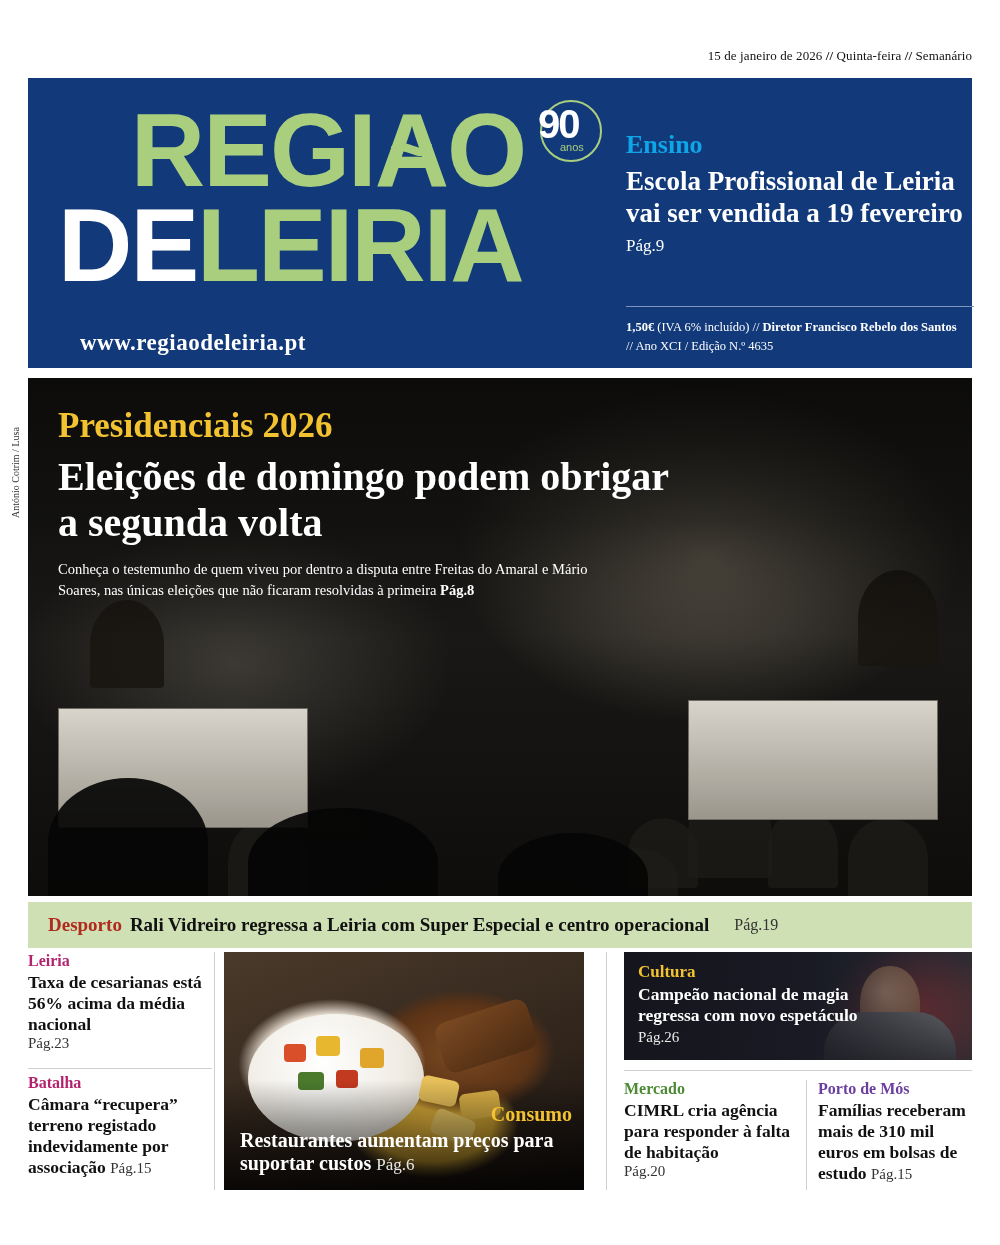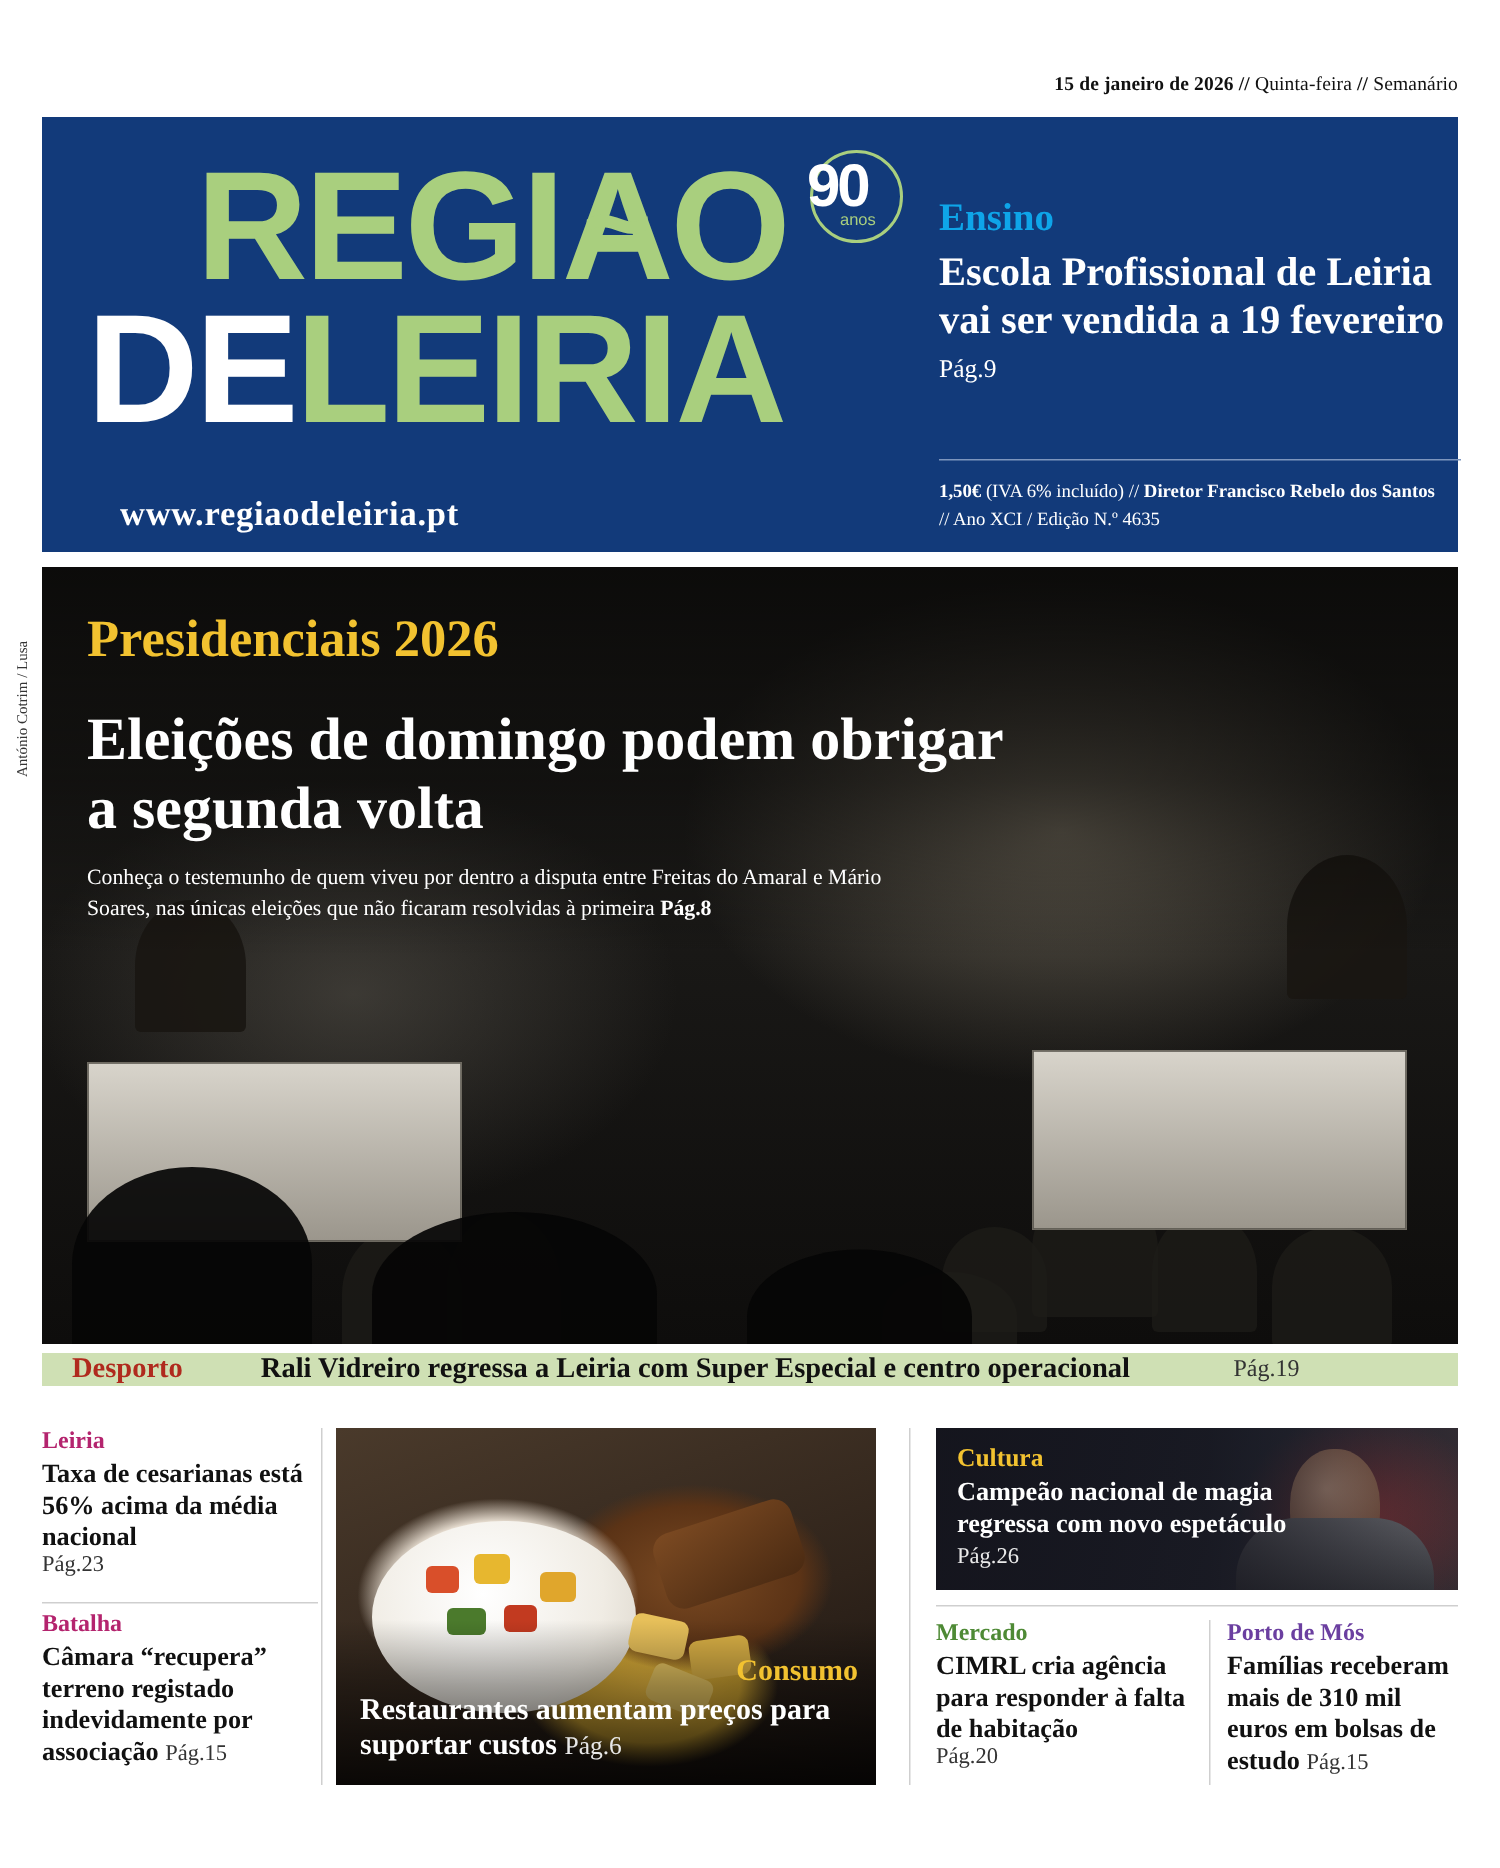--- a/index.html
+++ b/index.html
@@ -17,21 +17,21 @@
 
   
   .datebar {
     position: absolute;
     top: 48px; right: 28px;
     font-family: "Liberation Serif", serif;
     font-size: 13px;
     color: #111;
     letter-spacing: .1px;
   }
-  .datebar b { font-weight: bold; margin-top: 12px; }
+  .datebar b { font-weight: normal; margin-top: 12px; }
   .datebar .sep { font-weight: bold; }
 
   
   .masthead {
     position: absolute;
     left: 28px; top: 78px;
     width: 944px; height: 290px;
     background: #123a7a;
   }
   .logo-wrap {
@@ -189,21 +189,21 @@
   .mp-overlay {
     position: absolute; left:0; top:0; right:0; height: 260px;
     background: linear-gradient(180deg, rgba(0,0,0,.72) 0%, rgba(0,0,0,.45) 55%, rgba(0,0,0,0) 100%);
   }
   .mp-text { position: absolute; left: 30px; top: 28px; width: 640px; }
   .mp-kicker {
     font-family: "Liberation Serif", serif;
     font-weight: bold;
     font-size: 35px;
     color: #f2c230;
-    margin-bottom: 24px;
+    margin-bottom: 8px;
   }
   .mp-head {
     font-family: "Liberation Serif", serif;
     font-weight: bold;
     font-size: 40px;
     line-height: 1.14;
     color: #ffffff;
   }
   .mp-sub {
     margin-top: 14px;
@@ -212,26 +212,25 @@
     line-height: 1.45;
     color: #ffffff;
     width: 570px;
   }
   .mp-sub b { font-weight: bold; }
 
   
   .sports {
     position: absolute;
     left: 28px; top: 902px;
-    width: 944px; height: 22px;
+    width: 944px; height: 46px;
     background: #cfe0b4;
     display: flex;
     align-items: center;
     padding-left: 20px;
-    gap: 44px;
   }
   .sports .kicker {
     font-family: "Liberation Serif", serif;
     font-weight: bold;
     font-size: 19px;
     color: #b02a1e;
     margin-right: 8px;
   }
   .sports .txt {
     font-family: "Liberation Serif", serif;

